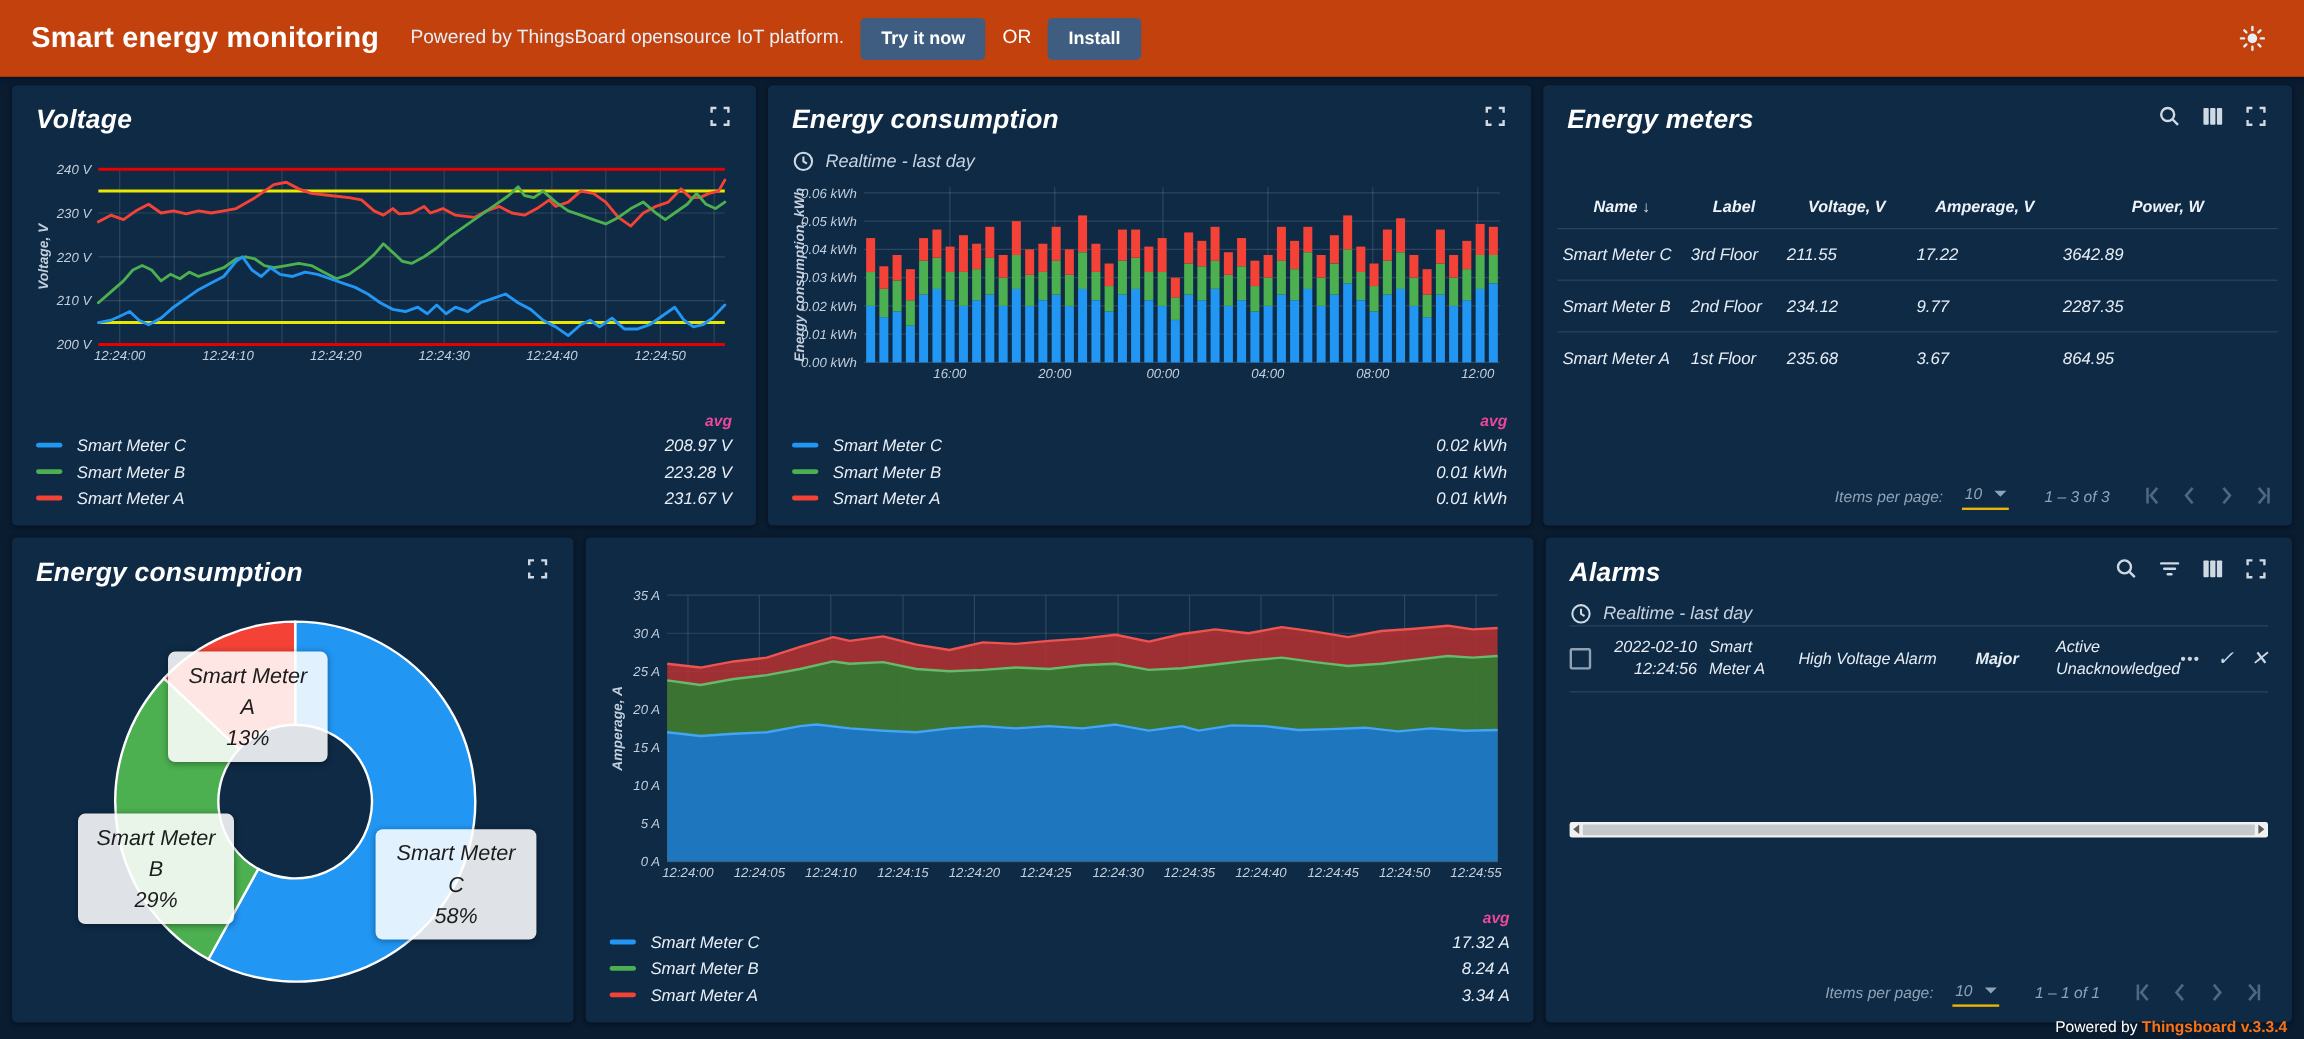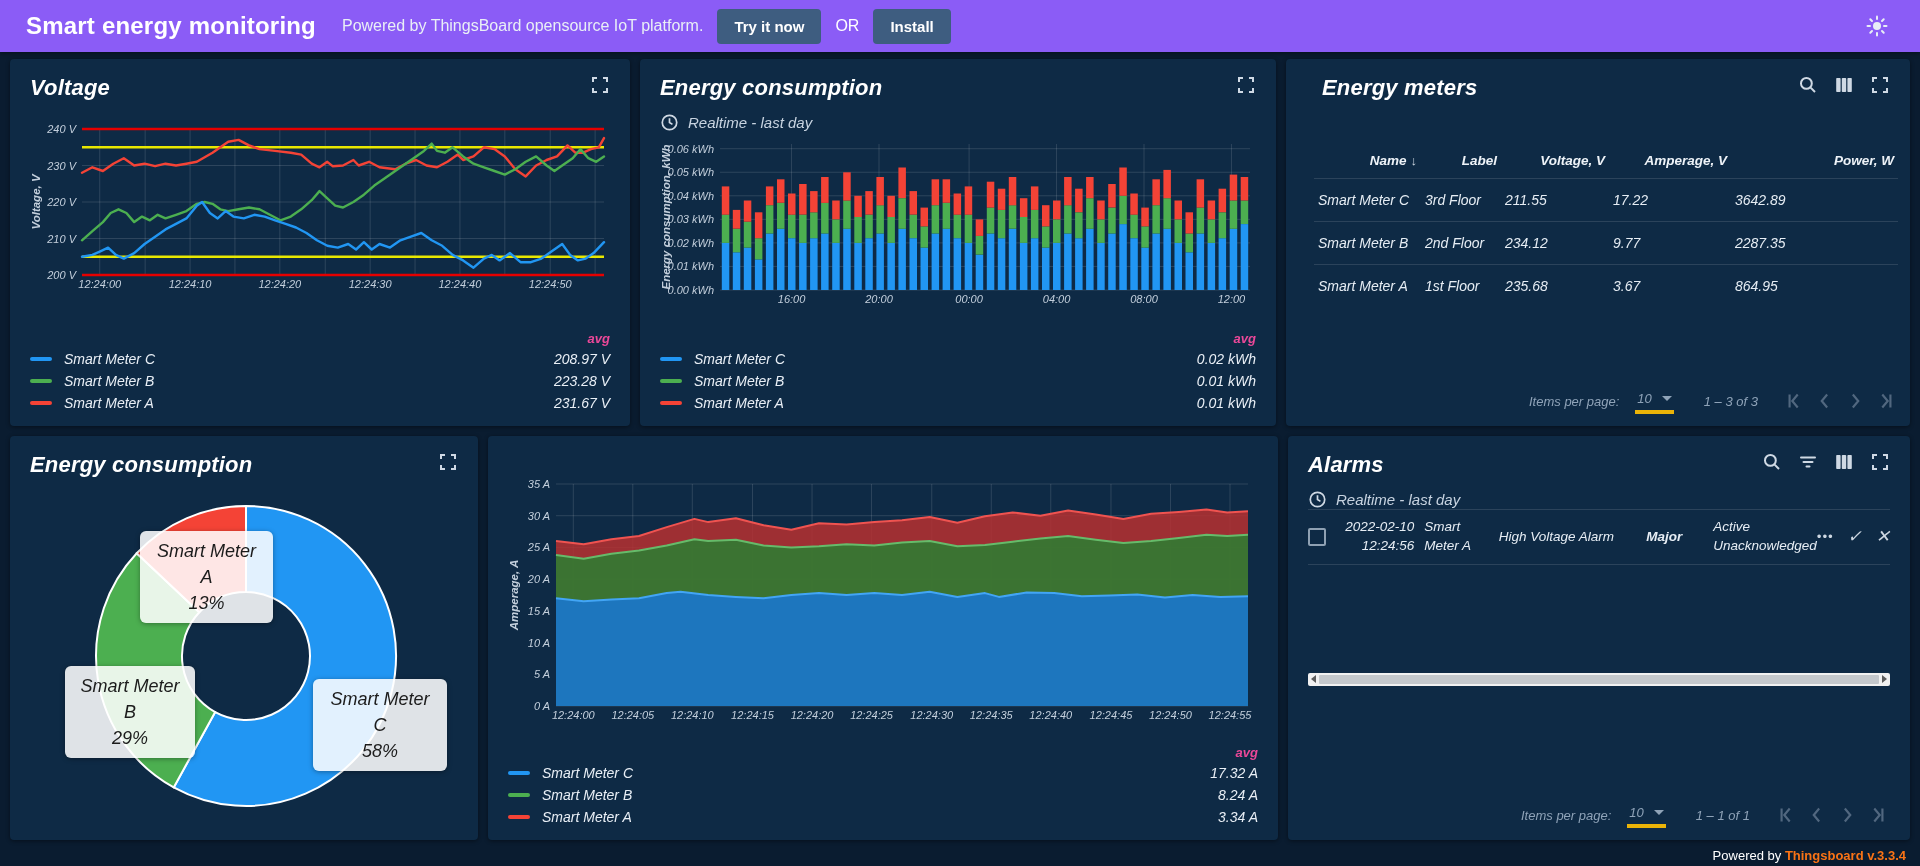--- a/index.html
+++ b/index.html
@@ -1,20 +1,20 @@
 <!DOCTYPE html>
 <html><head>
 <meta charset="utf-8">
 <style>
   * { box-sizing: border-box; margin:0; padding:0; }
   html,body { width:1920px; height:866px; overflow:hidden; }
   body { background:#0a1c30; font-family:"Liberation Sans", sans-serif; color:#fff; position:relative; }
 
   
-  .topbar { height:52px; background:#8b5cf6; display:flex; align-items:center; padding:0 26px; box-shadow:0 2px 4px rgba(0,0,0,.35); }
+  .topbar { height:64px; background:#c2410c; display:flex; align-items:center; padding:0 26px; box-shadow:0 2px 4px rgba(0,0,0,.35); }
   .topbar .title { font-size:24px; font-weight:bold; letter-spacing:.2px; }
   .topbar .subtitle { font-size:16px; color:#e9eff6; margin-left:26px; }
   .tb-btn { background:#3e5d80; color:#fff; border:none; border-radius:4px; font-family:inherit; font-size:15px; font-weight:bold; padding:9px 17px; margin-left:14px; cursor:pointer; }
   .or { font-size:16px; color:#fff; margin-left:14px; }
   .theme-toggle { margin-left:auto; width:34px; height:34px; display:flex; align-items:center; justify-content:center; cursor:pointer; }
 
   
   .main { padding:7px 10px 0 10px; }
   .row1 { display:grid; grid-template-columns:620px 636px 624px; gap:10px; height:367px; margin-bottom:10px; }
   .row2 { display:grid; grid-template-columns:468px 790px 622px; gap:10px; height:404px; }
@@ -35,27 +35,27 @@
 
   .legend { margin-top:auto; font-size:14px; }
   .legend-avg { text-align:right; color:#ec4899; font-weight:bold; font-size:13px; margin-bottom:2px; }
   .legend-row { display:flex; align-items:center; height:22px; cursor:pointer; }
   .dash { width:22px; height:4px; border-radius:2px; margin-right:12px; flex:none; }
   .lname { color:#e9eff6; }
   .lval { margin-left:auto; color:#e9eff6; }
 
   
   table.grid { width:100%; border-collapse:collapse; font-size:14px; }
-  table.grid th { text-align:right; font-size:13.5px; font-weight:bold; color:#eef3f8; padding:10px 4px; }
+  table.grid th { text-align:center; font-size:13.5px; font-weight:bold; color:#eef3f8; padding:10px 4px; }
   table.grid td { padding:13px 4px; color:#e6edf4; border-top:1px solid rgba(255,255,255,.12); }
   tr.data-row { cursor:pointer; }
   .sort-arrow { font-size:13px; margin-left:4px; color:#cfd9e4; }
 
   .pagination { margin-top:auto; display:flex; align-items:center; justify-content:flex-end; gap:8px; color:#8fa3b8; font-size:13px; padding-top:8px; }
-  .per-page { display:flex; align-items:center; gap:10px; border-bottom:4px solid #eab308; padding:2px 2px 4px 2px; margin-left:8px; cursor:pointer; }
+  .per-page { display:flex; align-items:center; gap:10px; border-bottom:2px solid #eab308; padding:2px 2px 4px 2px; margin-left:8px; cursor:pointer; }
   .caret { width:0; height:0; border-left:5px solid transparent; border-right:5px solid transparent; border-top:5px solid #8fa3b8; }
   .pg-range { margin:0 16px 0 22px; }
   .pg-icons { display:flex; gap:4px; }
   .pg-icons .icon { width:26px; height:26px; color:#51677f; }
 
   
   .pie-wrap { position:relative; flex:1; }
   .pie-label { position:absolute; background:rgba(255,255,255,.87); color:#1c1c1c; border-radius:6px; box-shadow:0 1px 5px rgba(0,0,0,.35); text-align:center; font-size:18px; font-weight:500; line-height:1.45; padding:7px 14px; }
   .pie-label-a { left:110px; top:53px; width:133px; }
   .pie-label-b { left:35px;  top:188px; width:130px; }
@@ -387,21 +387,21 @@
             <span class="lval">0.01 kWh</span>
           </div>
         <div class="legend-row">
             <span class="dash" style="background: rgb(244, 67, 54);"></span>
             <span class="lname">Smart Meter A</span>
             <span class="lval">0.01 kWh</span>
           </div>
       </div>
     </div>
 
-    <div class="card" style="padding-left:28px;padding-right:12px;">
+    <div class="card" style="padding-left:12px;padding-right:12px;">
       <div class="card-head" style="padding:0 8px;">
         <div class="card-title">Energy meters</div>
         <div class="head-icons">
           <span class="icon">
               <svg viewBox="0 0 20 20" fill="none" stroke="currentColor" stroke-width="2">
                 <circle cx="8.4" cy="8.4" r="5.4"></circle>
                 <line x1="12.6" y1="12.6" x2="17" y2="17"></line>
               </svg>
             </span>
           <span class="icon">

